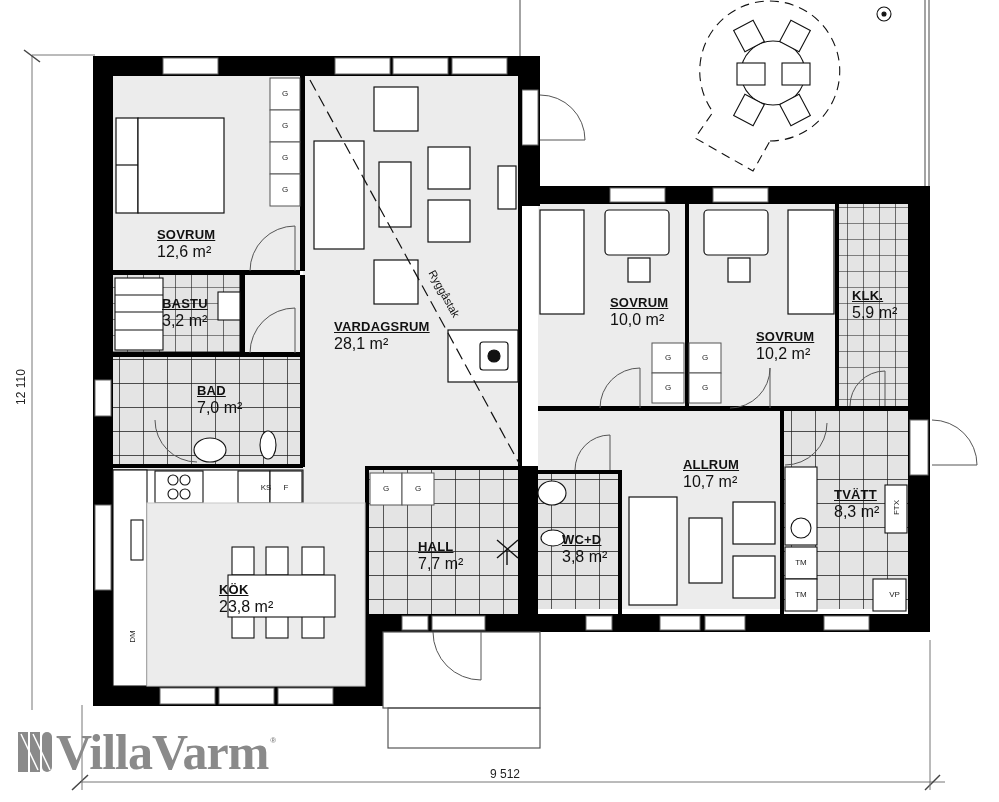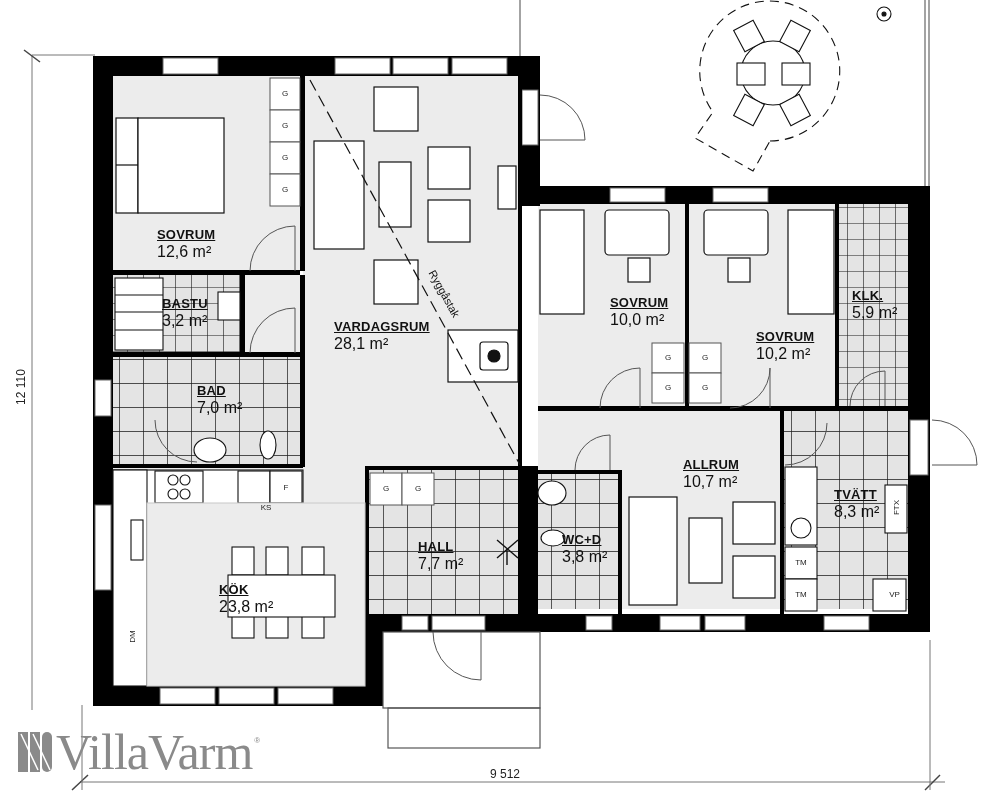--- a/index.html
+++ b/index.html
@@ -4,21 +4,21 @@
 <style>
   html, body { margin: 0; padding: 0; background: #ffffff; }
   body { width: 999px; height: 802px; overflow: hidden; position: relative; font-family: "Liberation Sans", sans-serif; }
   #plan { position: absolute; left: 0; top: 0; }
   .room-label { position: absolute; font-family: "Liberation Sans", sans-serif; color: #111; line-height: 1.15; }
   .room-name { font-weight: bold; font-size: 13px; display: block; letter-spacing: 0.2px; text-decoration: underline; }
   .room-area { font-size: 16px; display: block; }
   .small-label { position: absolute; font-size: 8px; color: #222; font-family: "Liberation Sans", sans-serif; text-align: center; }
   .dim { position: absolute; font-size: 12px; color: #222; font-family: "Liberation Sans", sans-serif; }
   .dim-v { transform: rotate(-90deg); transform-origin: left top; }
-  .logo { position: absolute; left: 18px; top: 730px; display: flex; align-items: flex-end; color: #8a8a8a; }
+  .logo { position: absolute; left: 18px; top: 730px; display: flex; align-items: flex-end; color: #8a8a8a; font-weight: bold; }
   .logo-mark { width: 34px; height: 44px; position: relative; margin-right: 4px; }
   .logo-text { font-family: "Liberation Serif", serif; font-size: 50px; color: #8a8a8a; line-height: 44px; letter-spacing: -1px; }
   .logo-reg { font-size: 8px; color: #8a8a8a; align-self: flex-start; margin-left: 2px; margin-top: 6px; }
   .ridge-label { position: absolute; font-size: 11px; color: #111; transform: rotate(61deg); transform-origin: left top; font-family: "Liberation Sans", sans-serif; }
 </style>
 </head>
 <body>
 
 <svg id="plan" width="999" height="802" viewBox="0 0 999 802" xmlns="http://www.w3.org/2000/svg">
   <defs>
@@ -303,21 +303,21 @@
 <div class="small-label" style="left:270px;top:89px;width:30px;">G</div>
 <div class="small-label" style="left:270px;top:121px;width:30px;">G</div>
 <div class="small-label" style="left:270px;top:153px;width:30px;">G</div>
 <div class="small-label" style="left:270px;top:185px;width:30px;">G</div>
 <div class="small-label" style="left:652px;top:353px;width:32px;">G</div>
 <div class="small-label" style="left:652px;top:383px;width:32px;">G</div>
 <div class="small-label" style="left:689px;top:353px;width:32px;">G</div>
 <div class="small-label" style="left:689px;top:383px;width:32px;">G</div>
 <div class="small-label" style="left:370px;top:484px;width:32px;">G</div>
 <div class="small-label" style="left:402px;top:484px;width:32px;">G</div>
-<div class="small-label" style="left:238px;top:483px;width:56px;margin-top:20px;">KS</div>
+<div class="small-label" style="left:238px;top:483px;width:56px;">KS</div>
 <div class="small-label" style="left:270px;top:483px;width:32px;">F</div>
 <div class="small-label" style="left:124px;top:632px;width:16px;transform:rotate(-90deg);">DM</div>
 <div class="small-label" style="left:785px;top:558px;width:32px;">TM</div>
 <div class="small-label" style="left:785px;top:590px;width:32px;">TM</div>
 <div class="small-label" style="left:873px;top:590px;width:43px;">VP</div>
 <div class="small-label" style="left:883px;top:503px;width:26px;transform:rotate(-90deg);">FTX</div>
 
 <div class="dim" style="left:490px;top:767px;">9 512</div>
 <div class="dim dim-v" style="left:14px;top:405px;">12 110</div>
 

